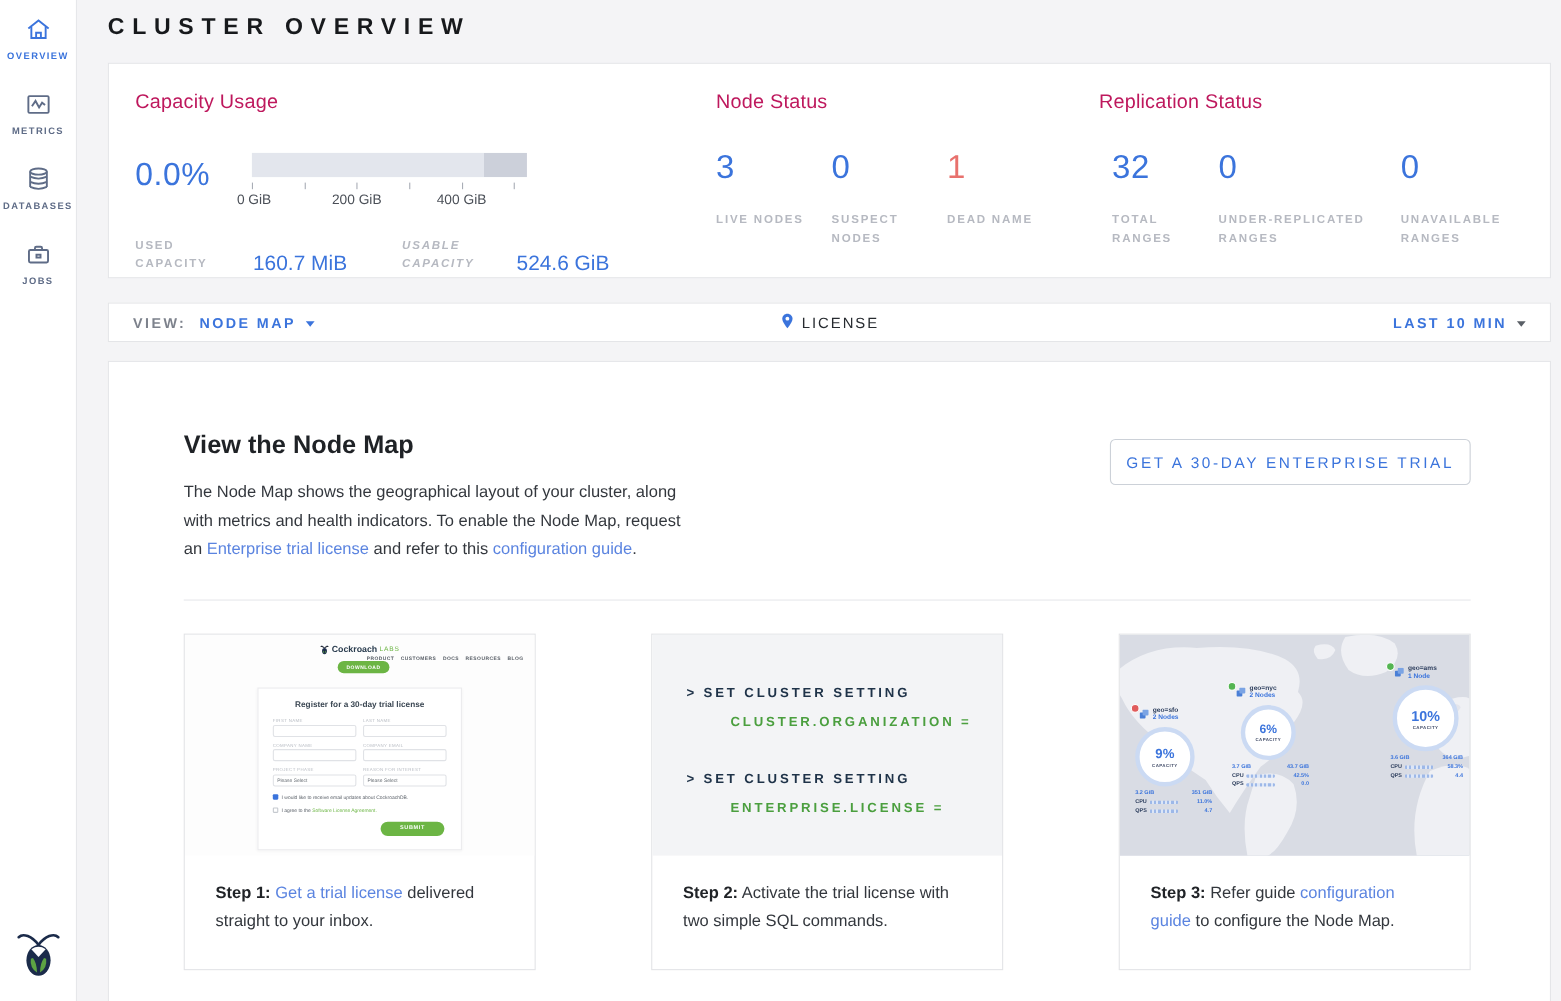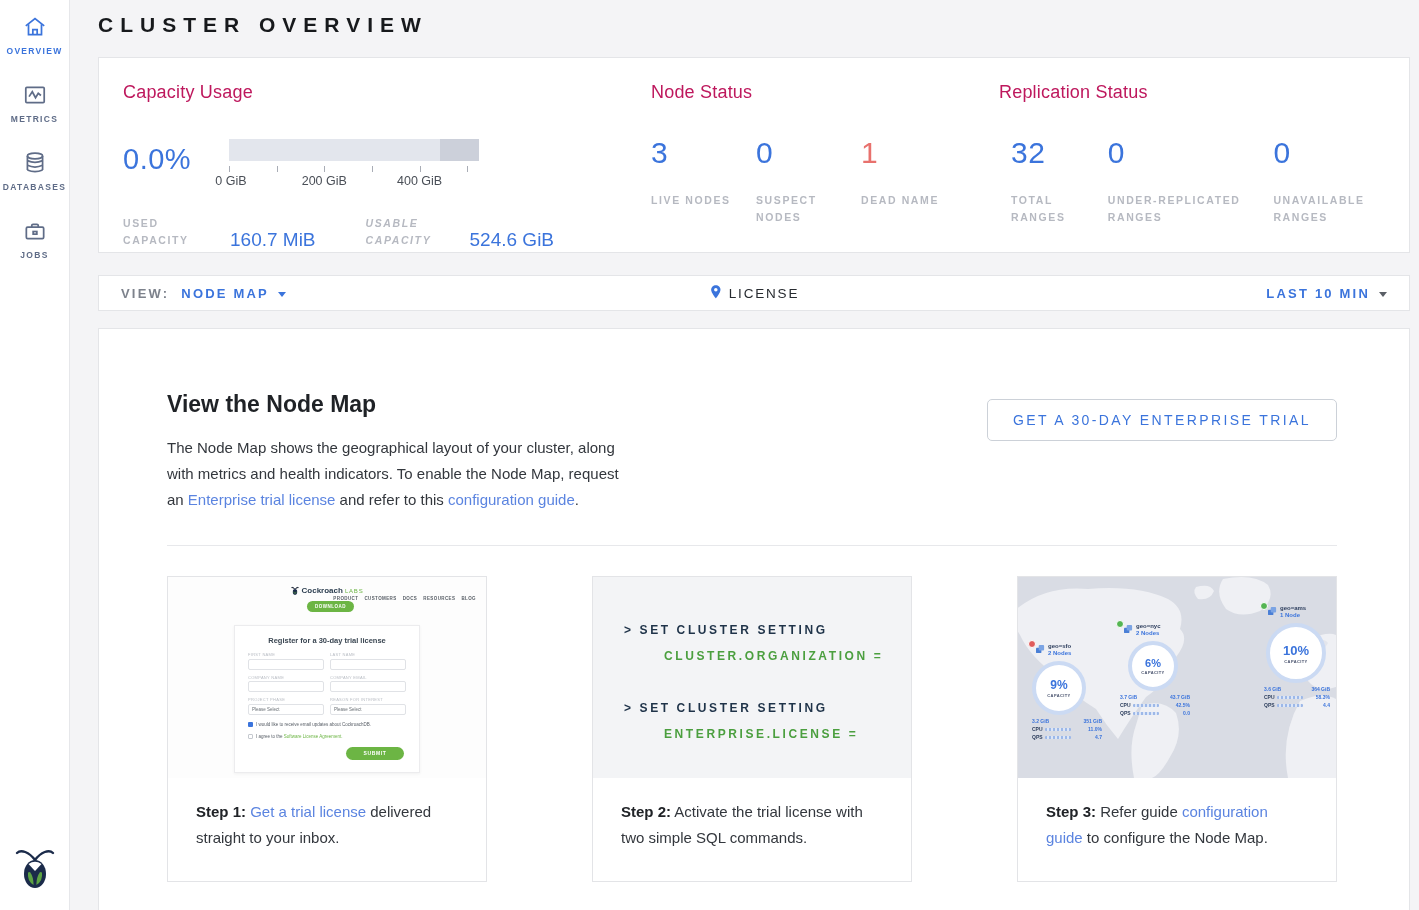--- a/index.html
+++ b/index.html
@@ -72,21 +72,21 @@
   .vb-right { margin-left:auto; display:flex; align-items:center; cursor:pointer; }
   .vb-time { color:#3b74dc; letter-spacing:2.2px; font-weight:bold; }
   .vb-right .caret { color:#5a5f66; }
   
   .panel { top:328px; height:674px;text-decoration:underline; }
   .panel-heading { position:absolute; left:68px; top:62px; font-size:23px; font-weight:600; color:#1f2226; }
   .panel-intro { position:absolute; left:68px; top:106px; width:462px; font-size:15px; line-height:26px; color:#33373d; }
   a.link { color:#5b84e0; text-decoration:none; cursor:pointer; }
   .trial-btn {
     position:absolute; right:72px; top:70px; background:#fff;
-    border:1px solid #ccd1d8; border-radius:5px; padding:12px 25px;
+    border:1px solid #ccd1d8; border-radius:5px; padding:12px 14px;
     color:#3b74dc; font-size:14px; letter-spacing:2.4px; cursor:pointer; font-family:inherit;
   }
   .divider { position:absolute; left:68px; right:72px; top:216px; border-top:1px solid #e7e8eb; }
   .cards-row { position:absolute; left:68px; right:72px; top:247px; display:flex; justify-content:space-between; }
   .step-card { width:320px; height:306px; border:1px solid #e3e4e7; background:#fff; display:flex; flex-direction:column; }
   .step-img { height:201px; position:relative; overflow:hidden; flex:none; }
   .step-caption { padding:21px 28px; font-size:15px; line-height:26px; color:#33373d; }
   .step-caption b { color:#202327; }
   
   .minipage { background:#fdfdfd; height:100%; padding:8px 10px; }

